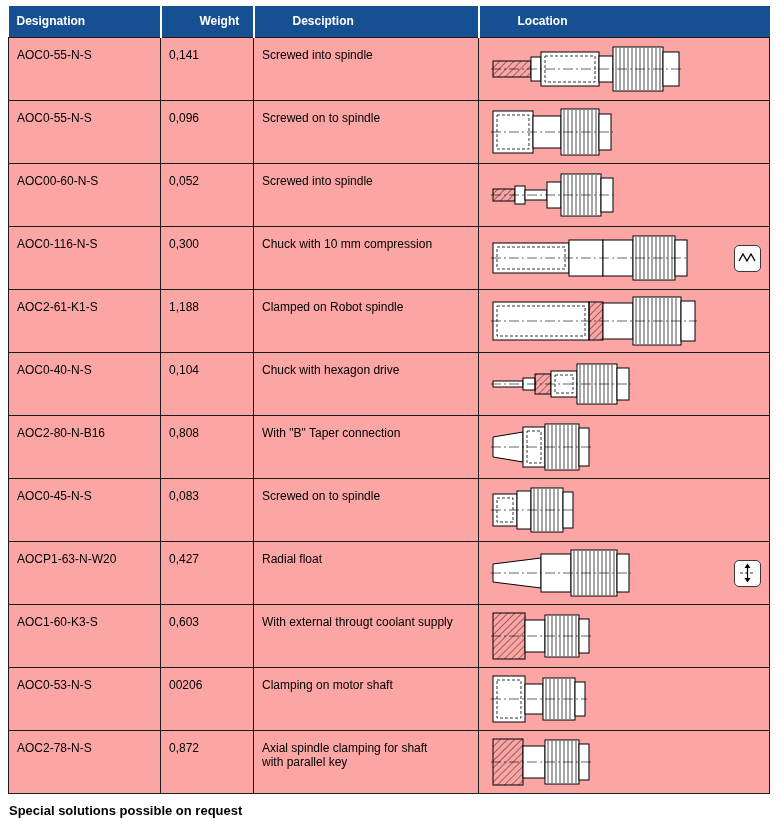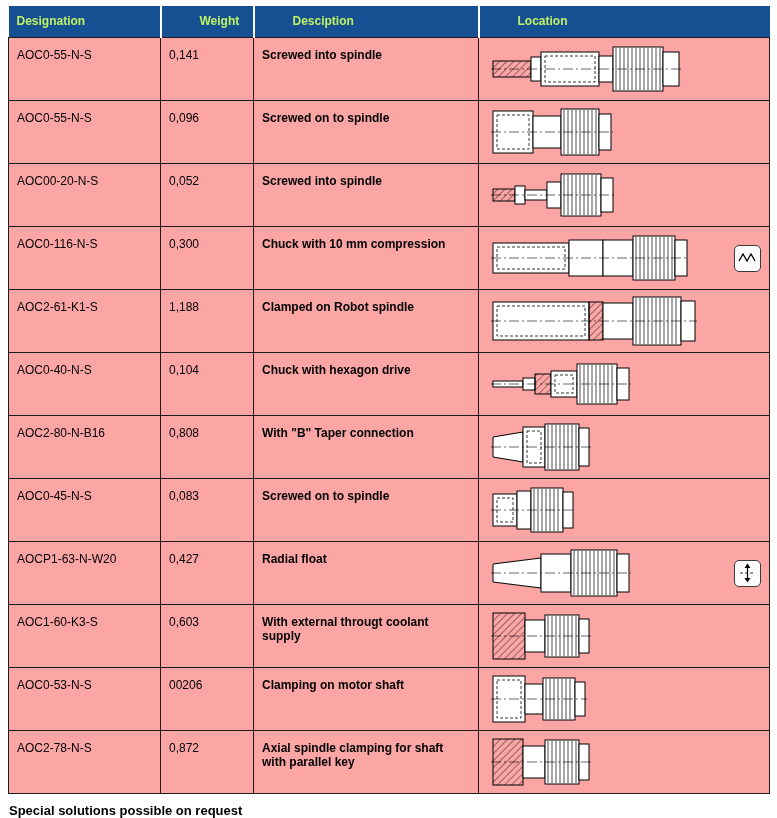--- a/index.html
+++ b/index.html
@@ -9,38 +9,38 @@
   .page { width:761px; margin:6px auto 0 8px; }
 
   table { border-collapse:collapse; width:100%; table-layout:fixed; }
   col.c-des  { width:152px; }
   col.c-wt   { width:93px;  }
   col.c-desc { width:225px; }
   col.c-loc  { width:291px; }
 
   thead th {
     background:var(--blue);
-    color:#bef264;
+    color:#ffffff;
     font-size:12px;
     font-weight:bold;
     text-align:left;
     padding:8px 8px 9px 8px;
     border-bottom:1px solid var(--line);
   }
   thead th + th { border-left:2px solid #ffffff;padding-left:38px; }
 
   tbody td {
     border:1px solid var(--line);
     vertical-align:top;
     padding:10px 8px;
     font-size:12px;
     height:62px;
     background:#fca5a5;
   }
-  td.desc { white-space:pre-line;font-weight:bold; }
+  td.desc { white-space:pre-line; }
   td.loc { padding:3px 6px; }
 
   .loc-wrap { display:flex; align-items:center; height:56px; }
   .drawing { margin-left:6px; line-height:0; }
   .badge {
     width:27px; height:27px;
     border:1px solid #3a3a3a;
     border-radius:5px;
     margin-left:auto; margin-right:2px;
     display:flex; align-items:center; justify-content:center;
@@ -131,21 +131,21 @@
                   <line x1="97" y1="6" x2="97" y2="50" stroke="black" stroke-width="0.7"></line>
                   <line x1="101" y1="6" x2="101" y2="50" stroke="black" stroke-width="0.7"></line>
                   <line x1="105" y1="6" x2="105" y2="50" stroke="black" stroke-width="0.7"></line>
                   <rect x="108" y="10" width="12" height="36" fill="white" stroke="black" stroke-width="1"></rect>
                   <line x1="0" y1="28" x2="122" y2="28" stroke="black" stroke-width="0.6" stroke-dasharray="10,3,2,3"></line>
                 </svg></div>
             </div>
           </td>
       </tr>
       <tr>
-        <td>AOC00-20-N-S</td>
+        <td>AOC00-60-N-S</td>
         <td>0,052</td>
         <td class="desc">Screwed into spindle</td>
         <td class="loc">
             <div class="loc-wrap">
               <div class="drawing"><svg xmlns="http://www.w3.org/2000/svg" width="124" height="56" viewBox="0 0 124 56">
                   <defs>
                     <pattern id="h2" width="5" height="5" patternUnits="userSpaceOnUse" patternTransform="rotate(45)">
                       <line x1="0" y1="0" x2="0" y2="5" stroke="black" stroke-width="0.8"></line>
                     </pattern>
                   </defs>

